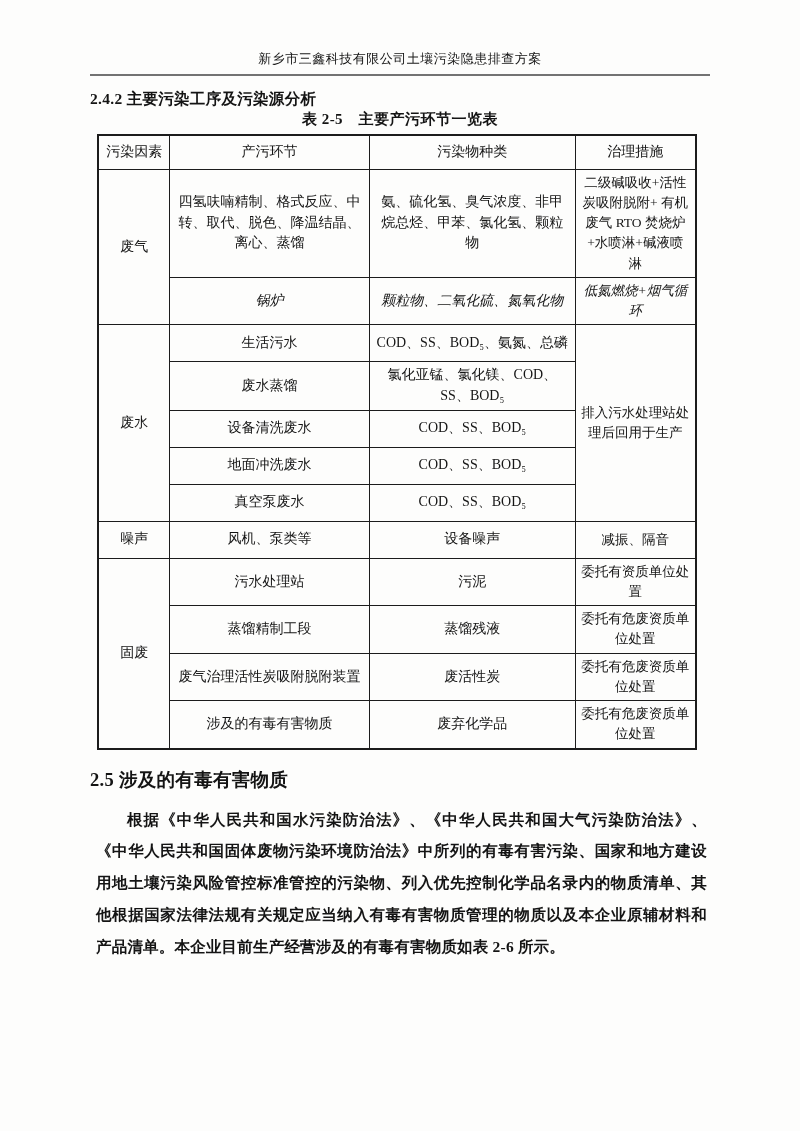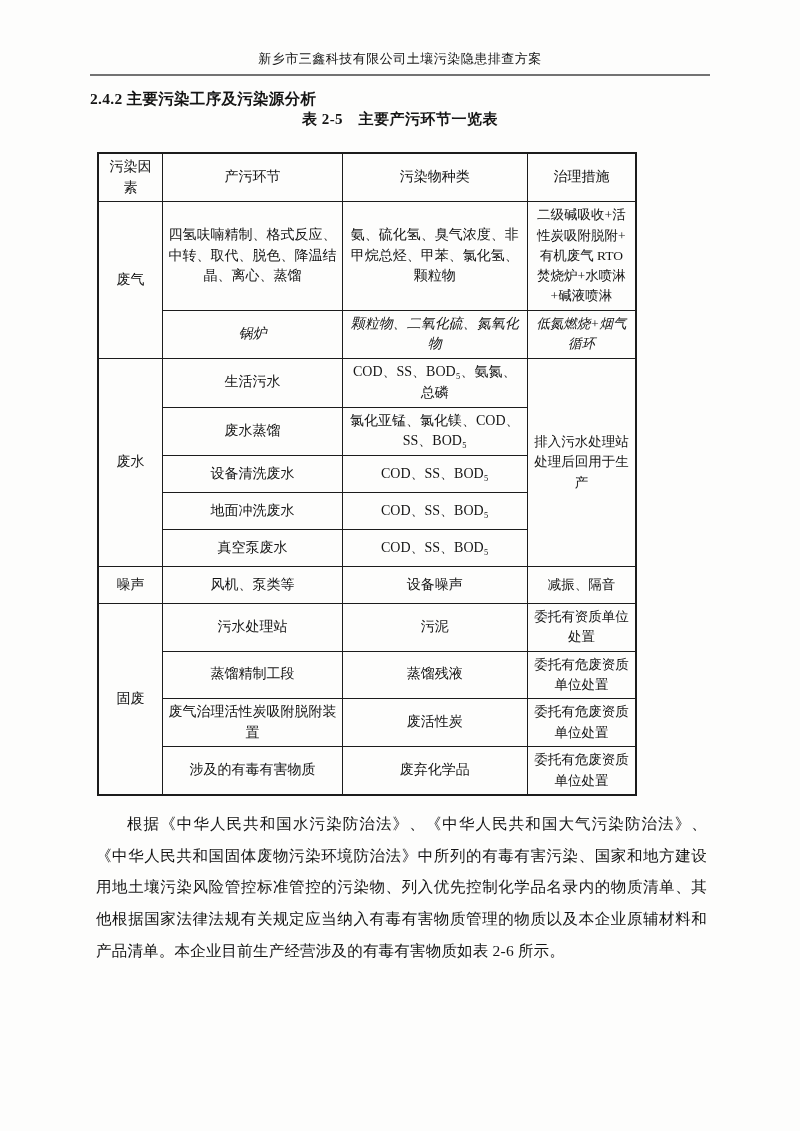--- a/index.html
+++ b/index.html
@@ -28,23 +28,23 @@
     font-weight: bold;
     letter-spacing: 0.3px;
   }
   .table-caption {
     text-align: center;
     font-size: 15px;
     font-weight: bold;
     letter-spacing: 0.5px;
   }
   table.pollution-table {
-    margin-top: 23px;
+    margin-top: 5px;
     margin-left: 7px;
-    width: 540px;
+    width: 600px;
     border-collapse: collapse;
     border: 2px solid #1c1c1c;
     table-layout: fixed;
   }
   .pollution-table th, .pollution-table td {
     border: 1px solid #1c1c1c;
     text-align: center;
     vertical-align: middle;
     font-weight: normal;
     font-size: 14px;
@@ -72,20 +72,21 @@
   }
   .body-paragraph {
     margin-top: 12px;
     margin-left: 6px;
     width: 611px;
     font-size: 15.5px;
     line-height: 2.05;
     text-align: justify;
     text-indent: 2em;
     letter-spacing: 0.2px;
+    font-weight: bold;
   }
   .page-number {
     position: absolute;
     bottom: 58px;
     left: 0;
     width: 100%;
     text-align: center;
     font-size: 13px;
   }
 </style>
@@ -173,18 +174,19 @@
           <td class="measure">委托有危废资质单位处置</td>
         </tr>
         <tr class="r-s4">
           <td>涉及的有毒有害物质</td>
           <td>废弃化学品</td>
           <td class="measure">委托有危废资质单位处置</td>
         </tr>
       </tbody>
     </table>
 
+    <div class="section-heading-lg">2.5 涉及的有毒有害物质</div>
 
     <p class="body-paragraph">根据《中华人民共和国水污染防治法》、《中华人民共和国大气污染防治法》、《中华人民共和国固体废物污染环境防治法》中所列的有毒有害污染、国家和地方建设用地土壤污染风险管控标准管控的污染物、列入优先控制化学品名录内的物质清单、其他根据国家法律法规有关规定应当纳入有毒有害物质管理的物质以及本企业原辅材料和产品清单。本企业目前生产经营涉及的有毒有害物质如表 2-6 所示。</p>
 
   </div>
 
 </div>
 
 </body></html>

